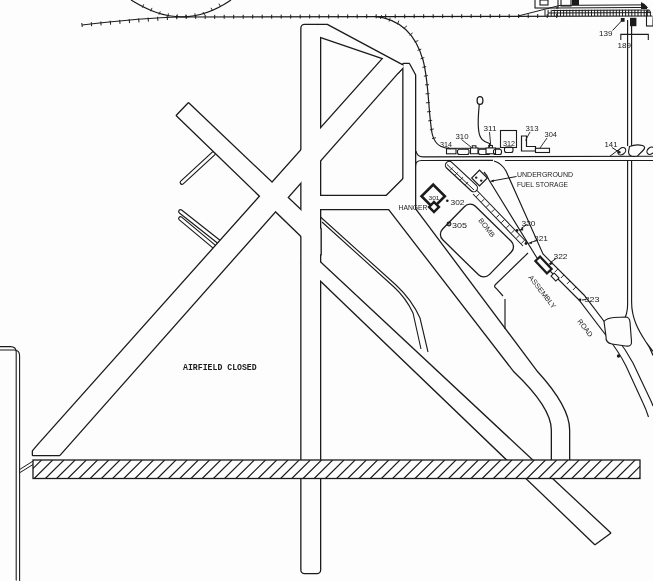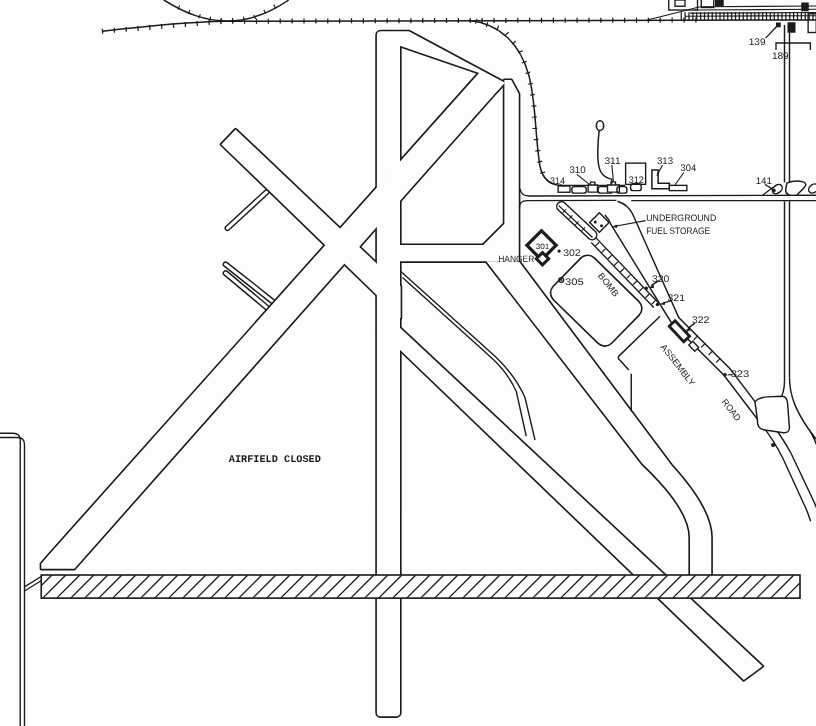--- a/index.html
+++ b/index.html
@@ -1,15 +1,15 @@
 <!DOCTYPE html>
 <html><head><meta charset="utf-8">
 <style>
 html,body{margin:0;padding:0;background:#fdfdfd;}
-#map{width:653px;height:581px;overflow:hidden;}
+#map{width:653px;height:581px;overflow:hidden;border-radius:21px;}
 </style></head>
 <body>
 <div id="map"><svg width="653" height="581" viewBox="0 0 653 581">
       <rect x="0" y="0" width="653" height="581" fill="#fdfdfd"></rect>
 <g stroke-linecap="round" fill="none">
 <path d="M213.5,153.5 L182,182.5" stroke="#1b1b1b" stroke-width="4.8"></path>
 <path d="M213.5,153.5 L182,182.5" stroke="#fdfdfd" stroke-width="2.5"></path>
 
 <path d="M218.5,241.5 L180.5,211.5" stroke="#1b1b1b" stroke-width="4.8"></path>
 <path d="M218.5,241.5 L180.5,211.5" stroke="#fdfdfd" stroke-width="2.5"></path>

